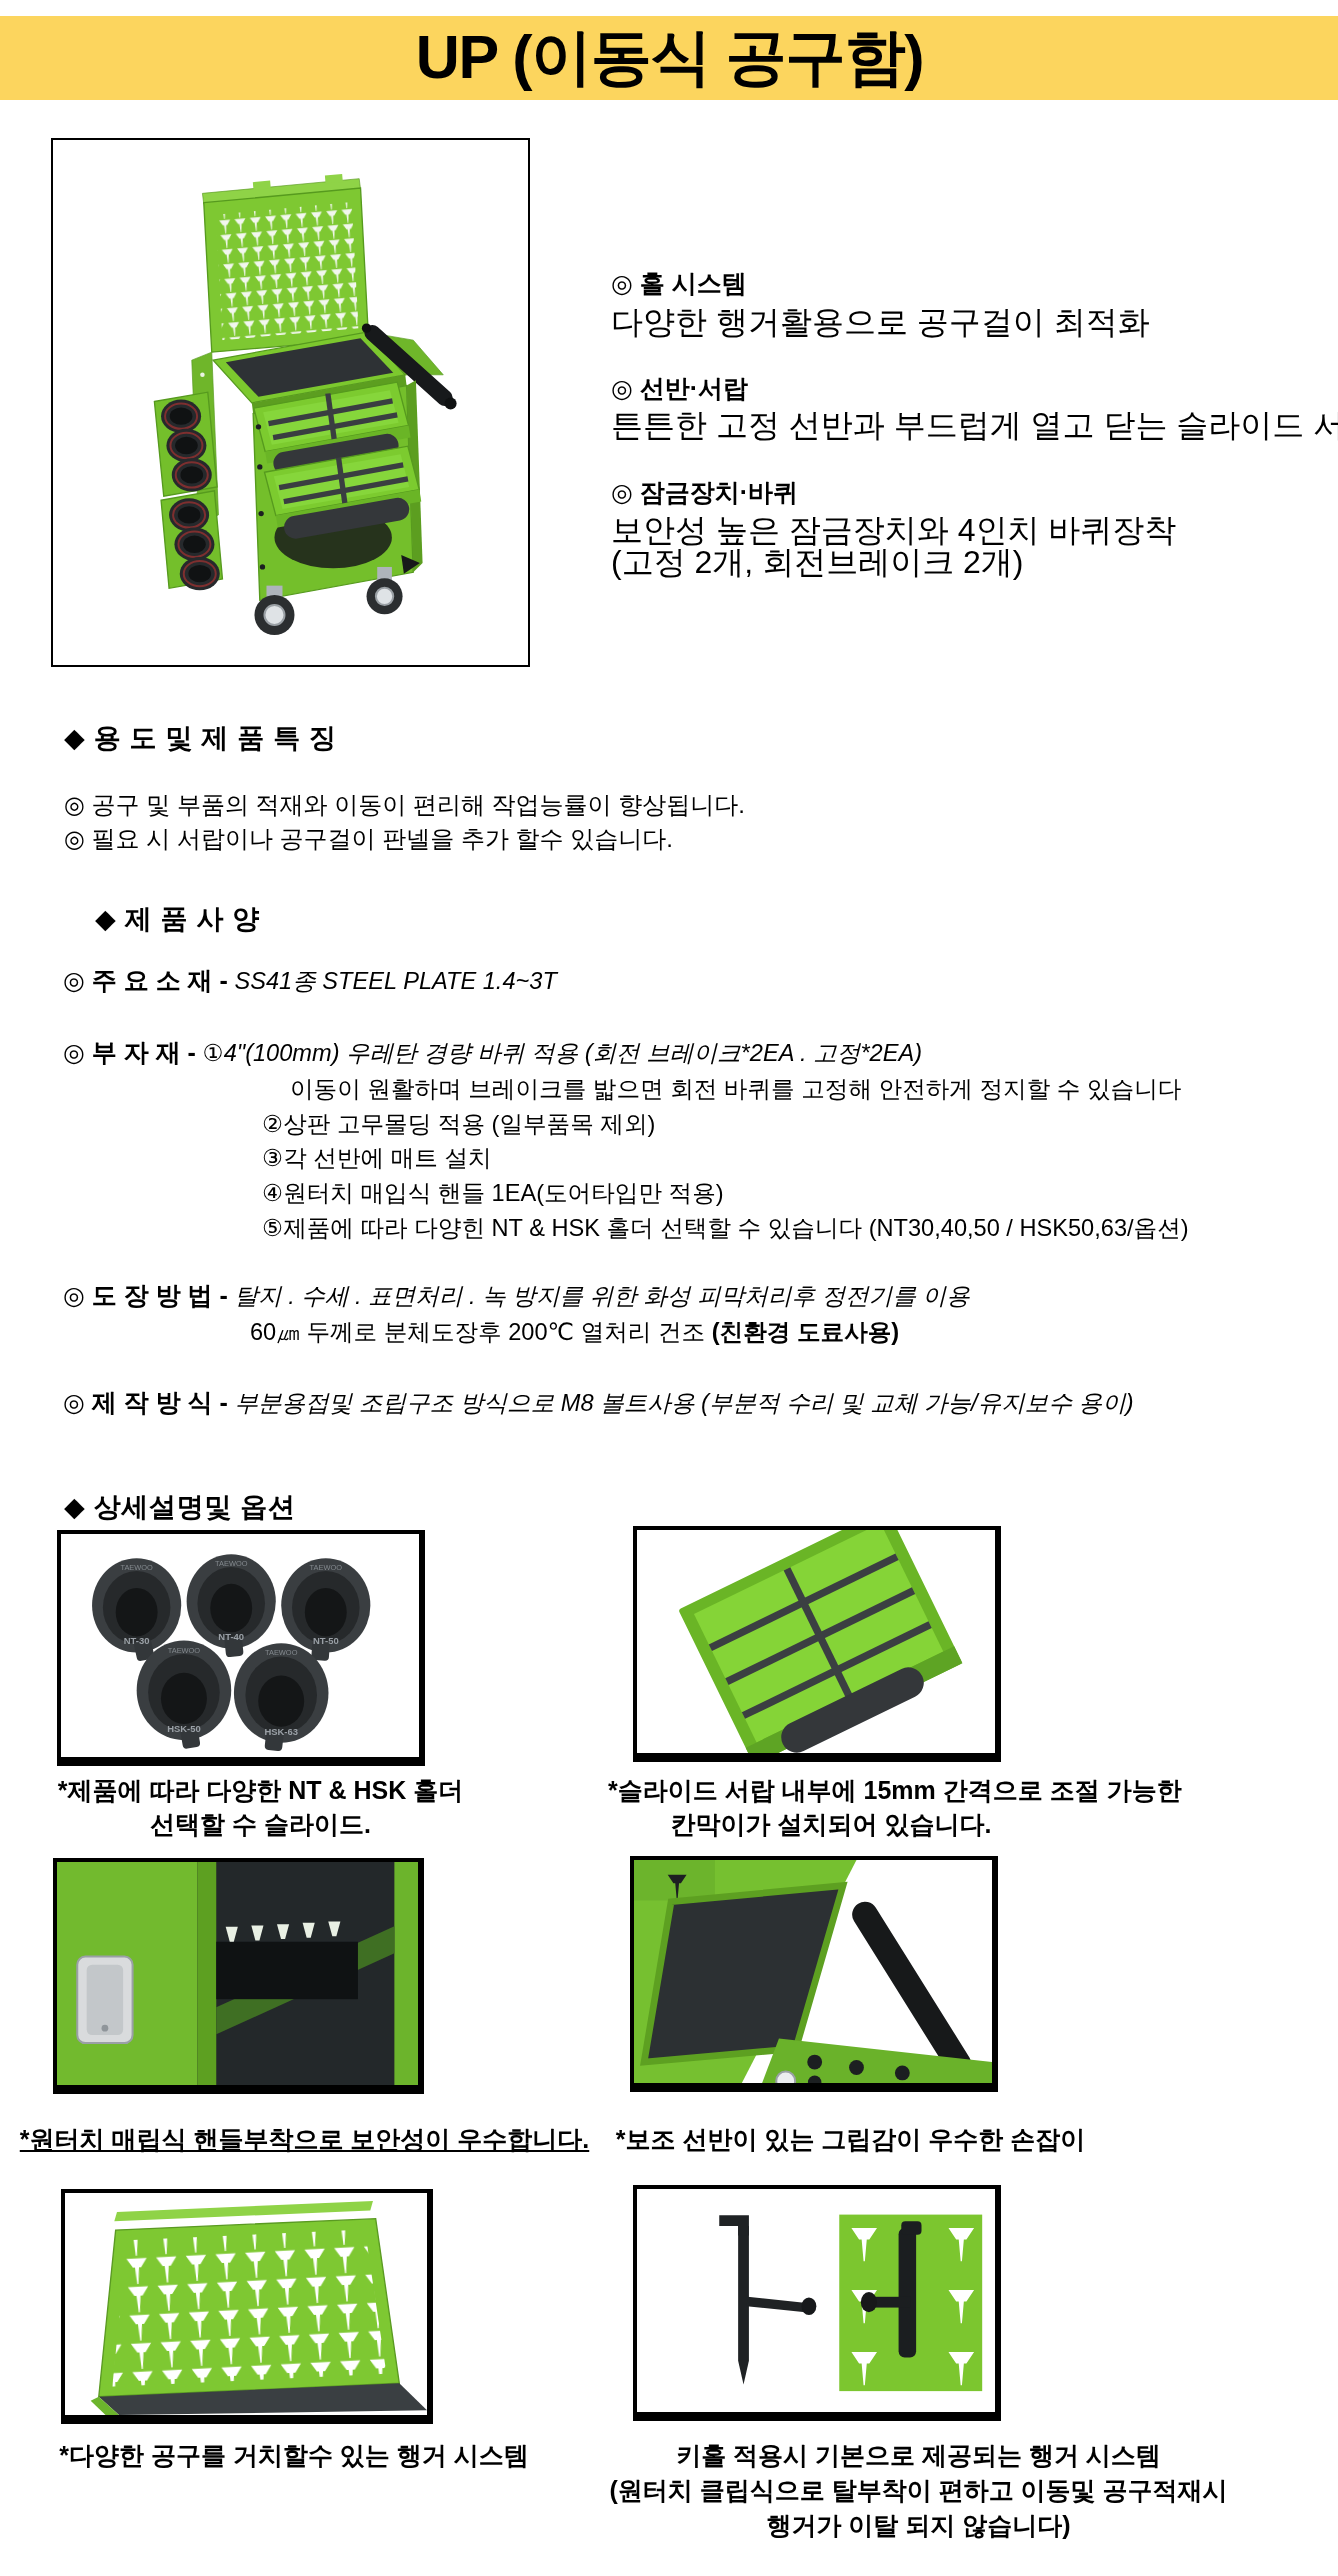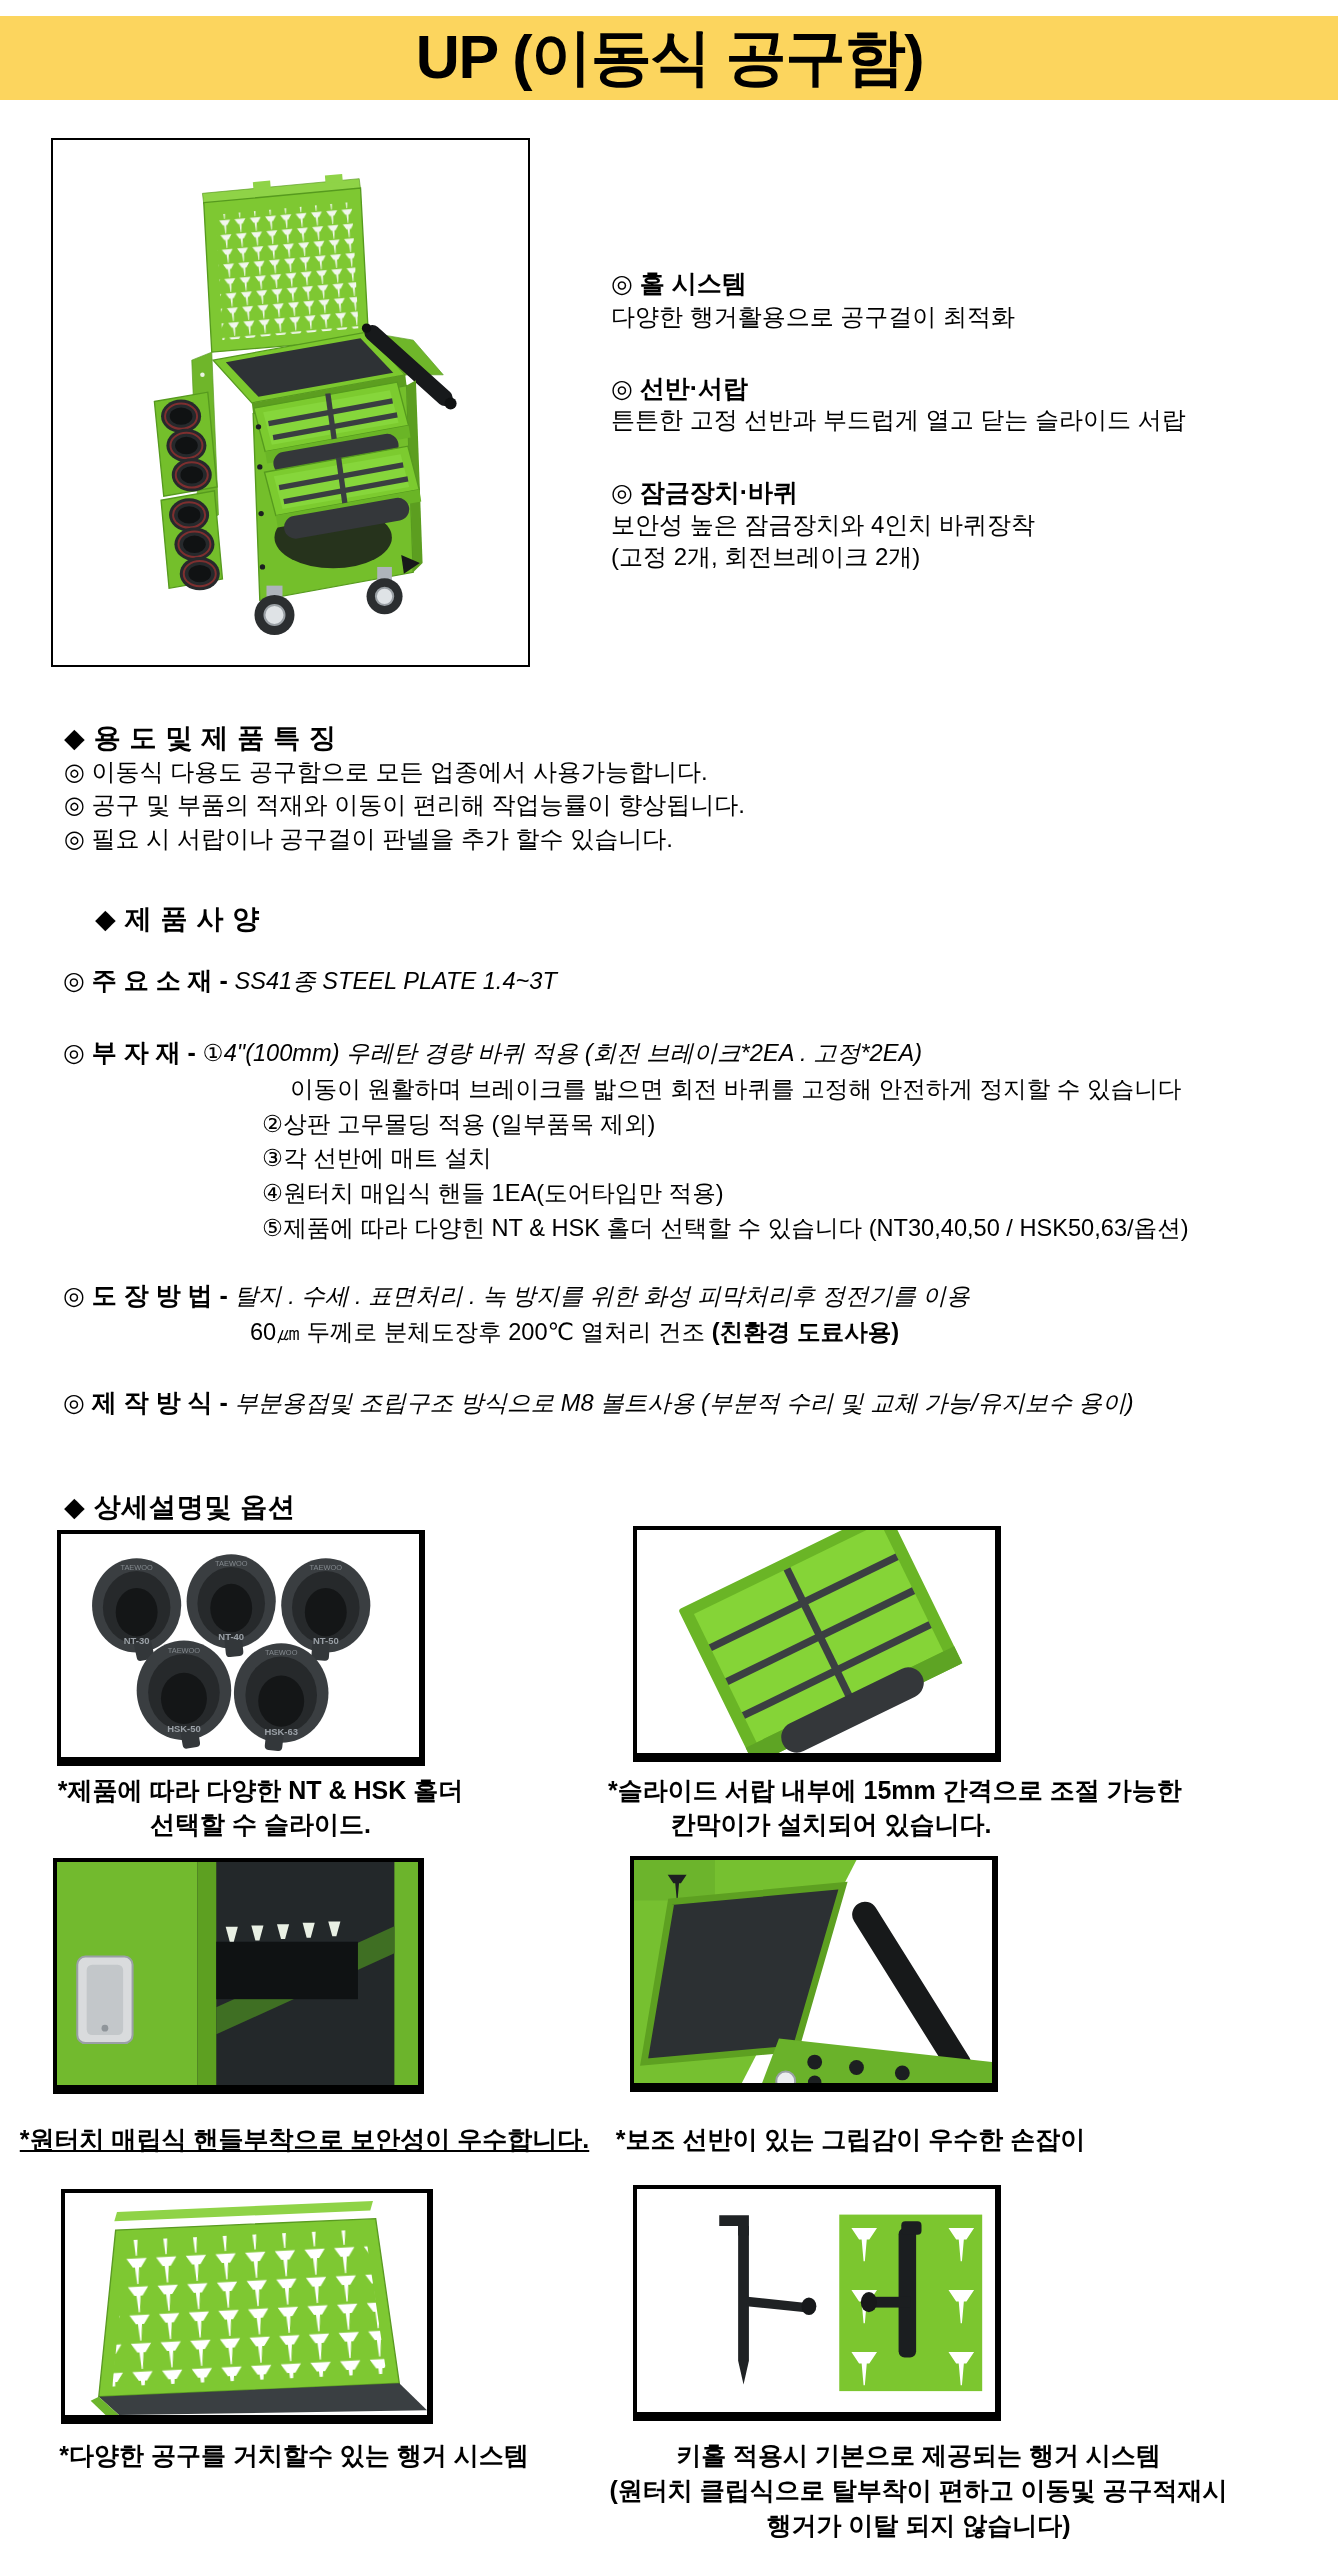--- a/index.html
+++ b/index.html
@@ -4,21 +4,21 @@
 <style>
   html,body{margin:0;padding:0;background:#ffffff;}
   body{font-family:"Liberation Sans","DejaVu Sans",sans-serif;color:#000;}
   #page{position:relative;width:1339px;height:2576px;background:#ffffff;overflow:hidden;}
   .abs{position:absolute;white-space:nowrap;}
   .banner{position:absolute;left:0;top:16px;width:1339px;height:84px;background:#fcd55e;
           display:flex;align-items:center;justify-content:center;}
   .banner h1{margin:0;font-size:61px;font-weight:800;letter-spacing:-1.4px;color:#000;}
   .hero-box{position:absolute;left:51px;top:138px;width:475px;height:525px;border:2.7px solid #000;background:#fff;}
   .feat-h{font-size:25px;font-weight:bold;}
-  .feat-p{font-size:24px;}
+  .feat-p{font-size:32px;}
   .h-sec{font-size:27px;font-weight:bold;letter-spacing:0.7px;}
   .use-p{font-size:24px;}
   .spec-label{font-size:25px;font-weight:bold;}
   .spec-val{font-size:23.6px;font-style:italic;}
   .spec-sub{font-size:23.6px;}
   .bold{font-weight:bold;}
   .dbox{position:absolute;background:#fff;border:4.7px solid #000;border-right-width:6.8px;border-bottom-width:9.5px;}
   .dbox svg{display:block;width:100%;height:100%;}
   .cap{position:absolute;text-align:center;font-weight:bold;font-size:25px;line-height:34px;}
   .cap div{white-space:nowrap;}
@@ -167,21 +167,20 @@
 
   <div class="abs feat-h" style="left:611px;top:267px;">◎  홀 시스템</div>
   <div class="abs feat-p" style="left:611px;top:301px;">다양한 행거활용으로 공구걸이 최적화</div>
   <div class="abs feat-h" style="left:611px;top:372px;">◎  선반·서랍</div>
   <div class="abs feat-p" style="left:611px;top:404px;">튼튼한 고정 선반과 부드럽게 열고 닫는 슬라이드 서랍</div>
   <div class="abs feat-h" style="left:611px;top:476px;">◎  잠금장치·바퀴</div>
   <div class="abs feat-p" style="left:611px;top:509px;">보안성 높은 잠금장치와 4인치 바퀴장착</div>
   <div class="abs feat-p" style="left:611px;top:541px;">(고정 2개, 회전브레이크 2개)</div>
 
   <div class="abs h-sec" style="left:64px;top:720px;">◆  용 도 및  제 품 특 징</div>
-  <div class="abs use-p" style="left:64px;top:756px;">◎ 이동식 다용도 공구함으로 모든 업종에서 사용가능합니다.</div>
   <div class="abs use-p" style="left:64px;top:789px;">◎ 공구 및 부품의 적재와 이동이 편리해 작업능률이 향상됩니다.</div>
   <div class="abs use-p" style="left:64px;top:823px;">◎ 필요 시 서랍이나 공구걸이 판넬을 추가 할수 있습니다.</div>
 
   <div class="abs h-sec" style="left:95px;top:901px;">◆  제 품 사 양</div>
 
   <div class="abs" style="left:63px;top:964px;">
     <span class="spec-label">◎ 주 요 소 재 -</span><span class="spec-val"> SS41종 STEEL PLATE 1.4~3T</span>
   </div>
 
   <div class="abs" style="left:63px;top:1036px;">

